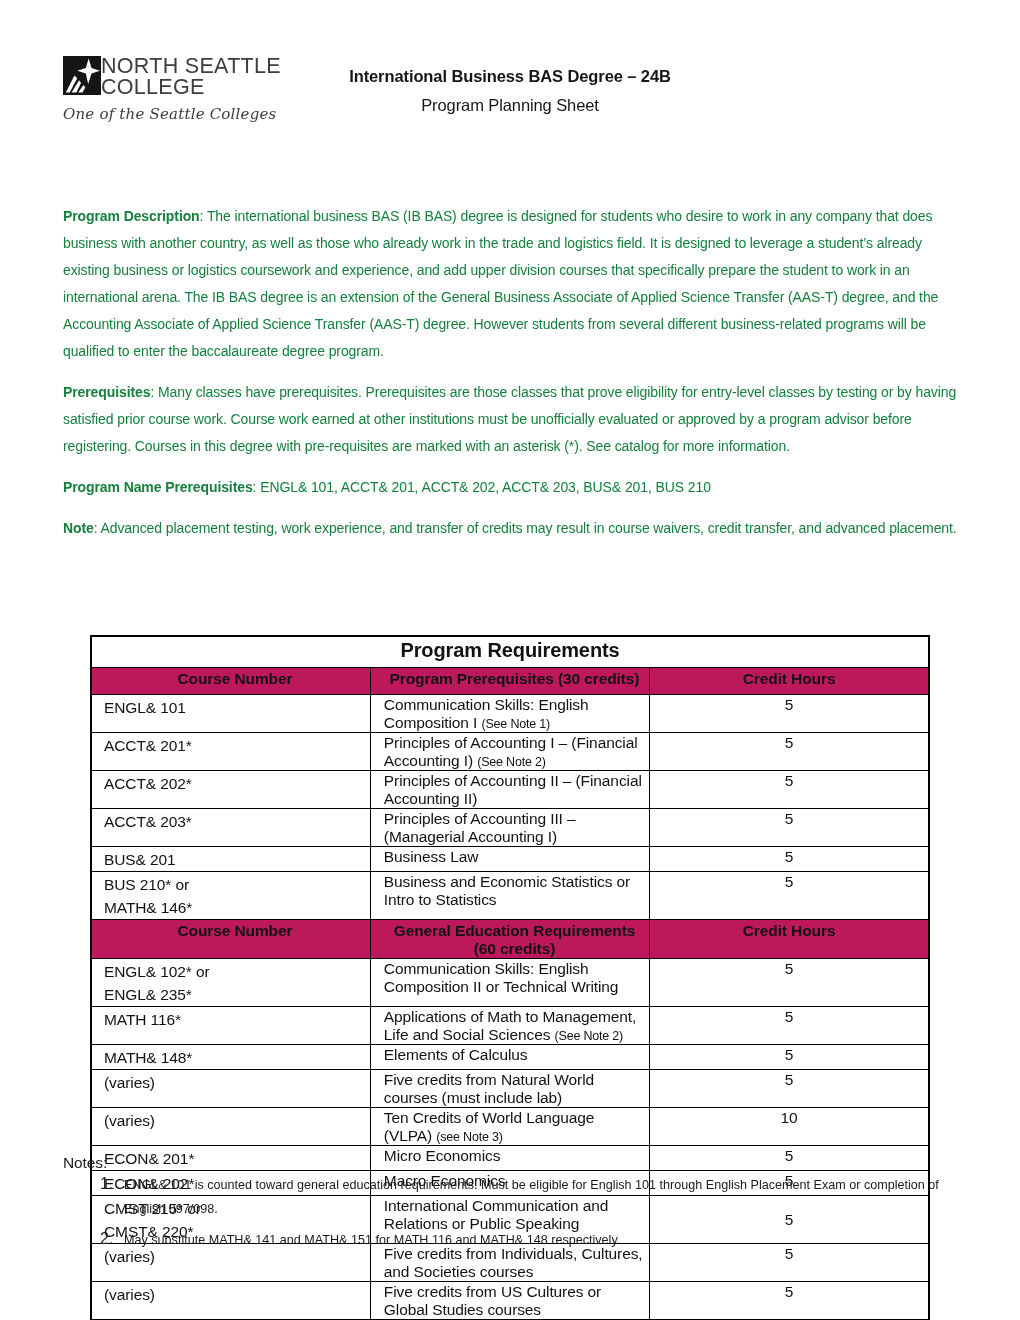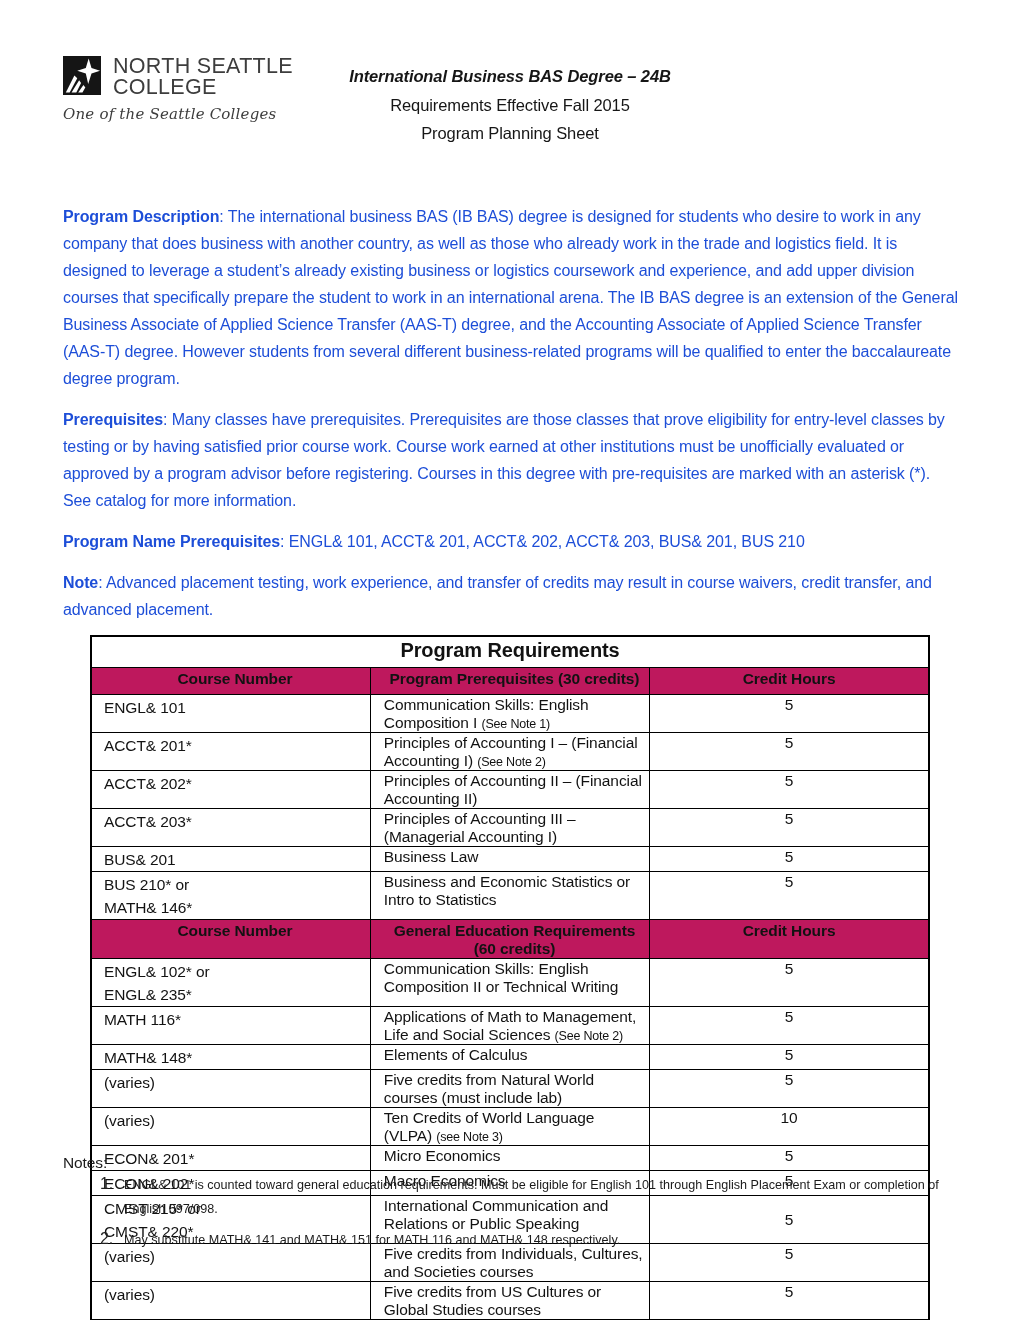--- a/index.html
+++ b/index.html
@@ -4,27 +4,27 @@
 <style>
   html,body{margin:0;padding:0;background:#ffffff;}
   .page{
     position:relative;width:1020px;height:1320px;background:#ffffff;overflow:hidden;
     font-family:"Liberation Sans",sans-serif;color:#1a1a1a;letter-spacing:-0.1px;
   }
   
   .logo{position:absolute;left:63px;top:56px;}
   .logo-row{display:flex;align-items:flex-start;}
   .logo-square{width:38px;height:39px;background:#151515;flex:0 0 auto;display:flex;align-items:center;justify-content:center;}
-  .logo-name{margin-left:12px;font-size:21.5px;line-height:20.5px;color:#3d3d3d;letter-spacing:0.3px;font-weight:400;}
+  .logo-name{margin-left:0;font-size:21.5px;line-height:20.5px;color:#3d3d3d;letter-spacing:0.3px;font-weight:400;}
   .logo-tagline{margin-top:8px;font-family:"DejaVu Serif",serif;font-style:italic;font-size:15px;color:#3d3d3d;letter-spacing:0.2px;}
   
   .doc-titles{position:absolute;left:0;right:0;top:62px;text-align:center;font-size:16.5px;line-height:28.5px;color:#161616;}
-  .doc-titles .t1{font-weight:bold;font-style:italic;}
-  
-  .bodycopy{position:absolute;left:63px;top:203px;width:897px;font-size:16px;line-height:27px;color:#1d4ed8;}
+  .doc-titles .t1{font-weight:bold;}
+  
+  .bodycopy{position:absolute;left:63px;top:203px;width:897px;font-size:14px;line-height:27px;color:#15803d;}
   .bodycopy p{margin:0 0 14px 0;}
   .lead{font-weight:bold;}
   
   .reqtable{position:absolute;left:90px;top:635px;border-collapse:collapse;table-layout:fixed;width:840px;background:#fff;}
   .reqtable td{border:1.5px solid #000;font-size:15.5px;color:#121212;vertical-align:top;padding:1px 4px 0 4px;overflow:hidden;}
   .reqtable{border:2.5px solid #000;}
   .reqtable .ttl{font-size:20px;font-weight:bold;text-align:center;height:28px;padding-top:2px;}
   .reqtable tr.hdr td{background:#be185d;font-weight:bold;text-align:center;height:24px;padding-top:2px;}
   .col-course{width:146px;padding-left:12px !important;}
   .col-desc{width:556px;padding-left:13px !important;}
@@ -62,21 +62,20 @@
       <div class="logo-name">
         <div>NORTH SEATTLE</div>
         <div>COLLEGE</div>
       </div>
     </div>
     <div class="logo-tagline">One of the Seattle Colleges</div>
   </div>
 
   <div class="doc-titles">
     <div class="t1">International Business BAS Degree – 24B</div>
-    <div class="t2">Requirements Effective Fall 2015</div>
     <div class="t3">Program Planning Sheet</div>
   </div>
 
   <div class="bodycopy">
     <p><span class="lead">Program Description</span><span>: The international business BAS (IB BAS) degree is designed for students who desire to work in any company that does business with another country, as well as those who already work in the trade and logistics field. It is designed to leverage a student’s already existing business or logistics coursework and experience, and add upper division courses that specifically prepare the student to work in an international arena. The IB BAS degree is an extension of the General Business Associate of Applied Science Transfer (AAS-T) degree, and the Accounting Associate of Applied Science Transfer (AAS-T) degree. However students from several different business-related programs will be qualified to enter the baccalaureate degree program.</span></p>
     <p><span class="lead">Prerequisites</span><span>: Many classes have prerequisites. Prerequisites are those classes that prove eligibility for entry-level classes by testing or by having satisfied prior course work. Course work earned at other institutions must be unofficially evaluated or approved by a program advisor before registering. Courses in this degree with pre-requisites are marked with an asterisk (*). See catalog for more information.</span></p>
     <p><span class="lead">Program Name Prerequisites</span><span>: ENGL&amp; 101, ACCT&amp; 201, ACCT&amp; 202, ACCT&amp; 203, BUS&amp; 201, BUS 210</span></p>
     <p><span class="lead">Note</span><span>: Advanced placement testing, work experience, and transfer of credits may result in course waivers, credit transfer, and advanced placement.</span></p>
   </div>
 

